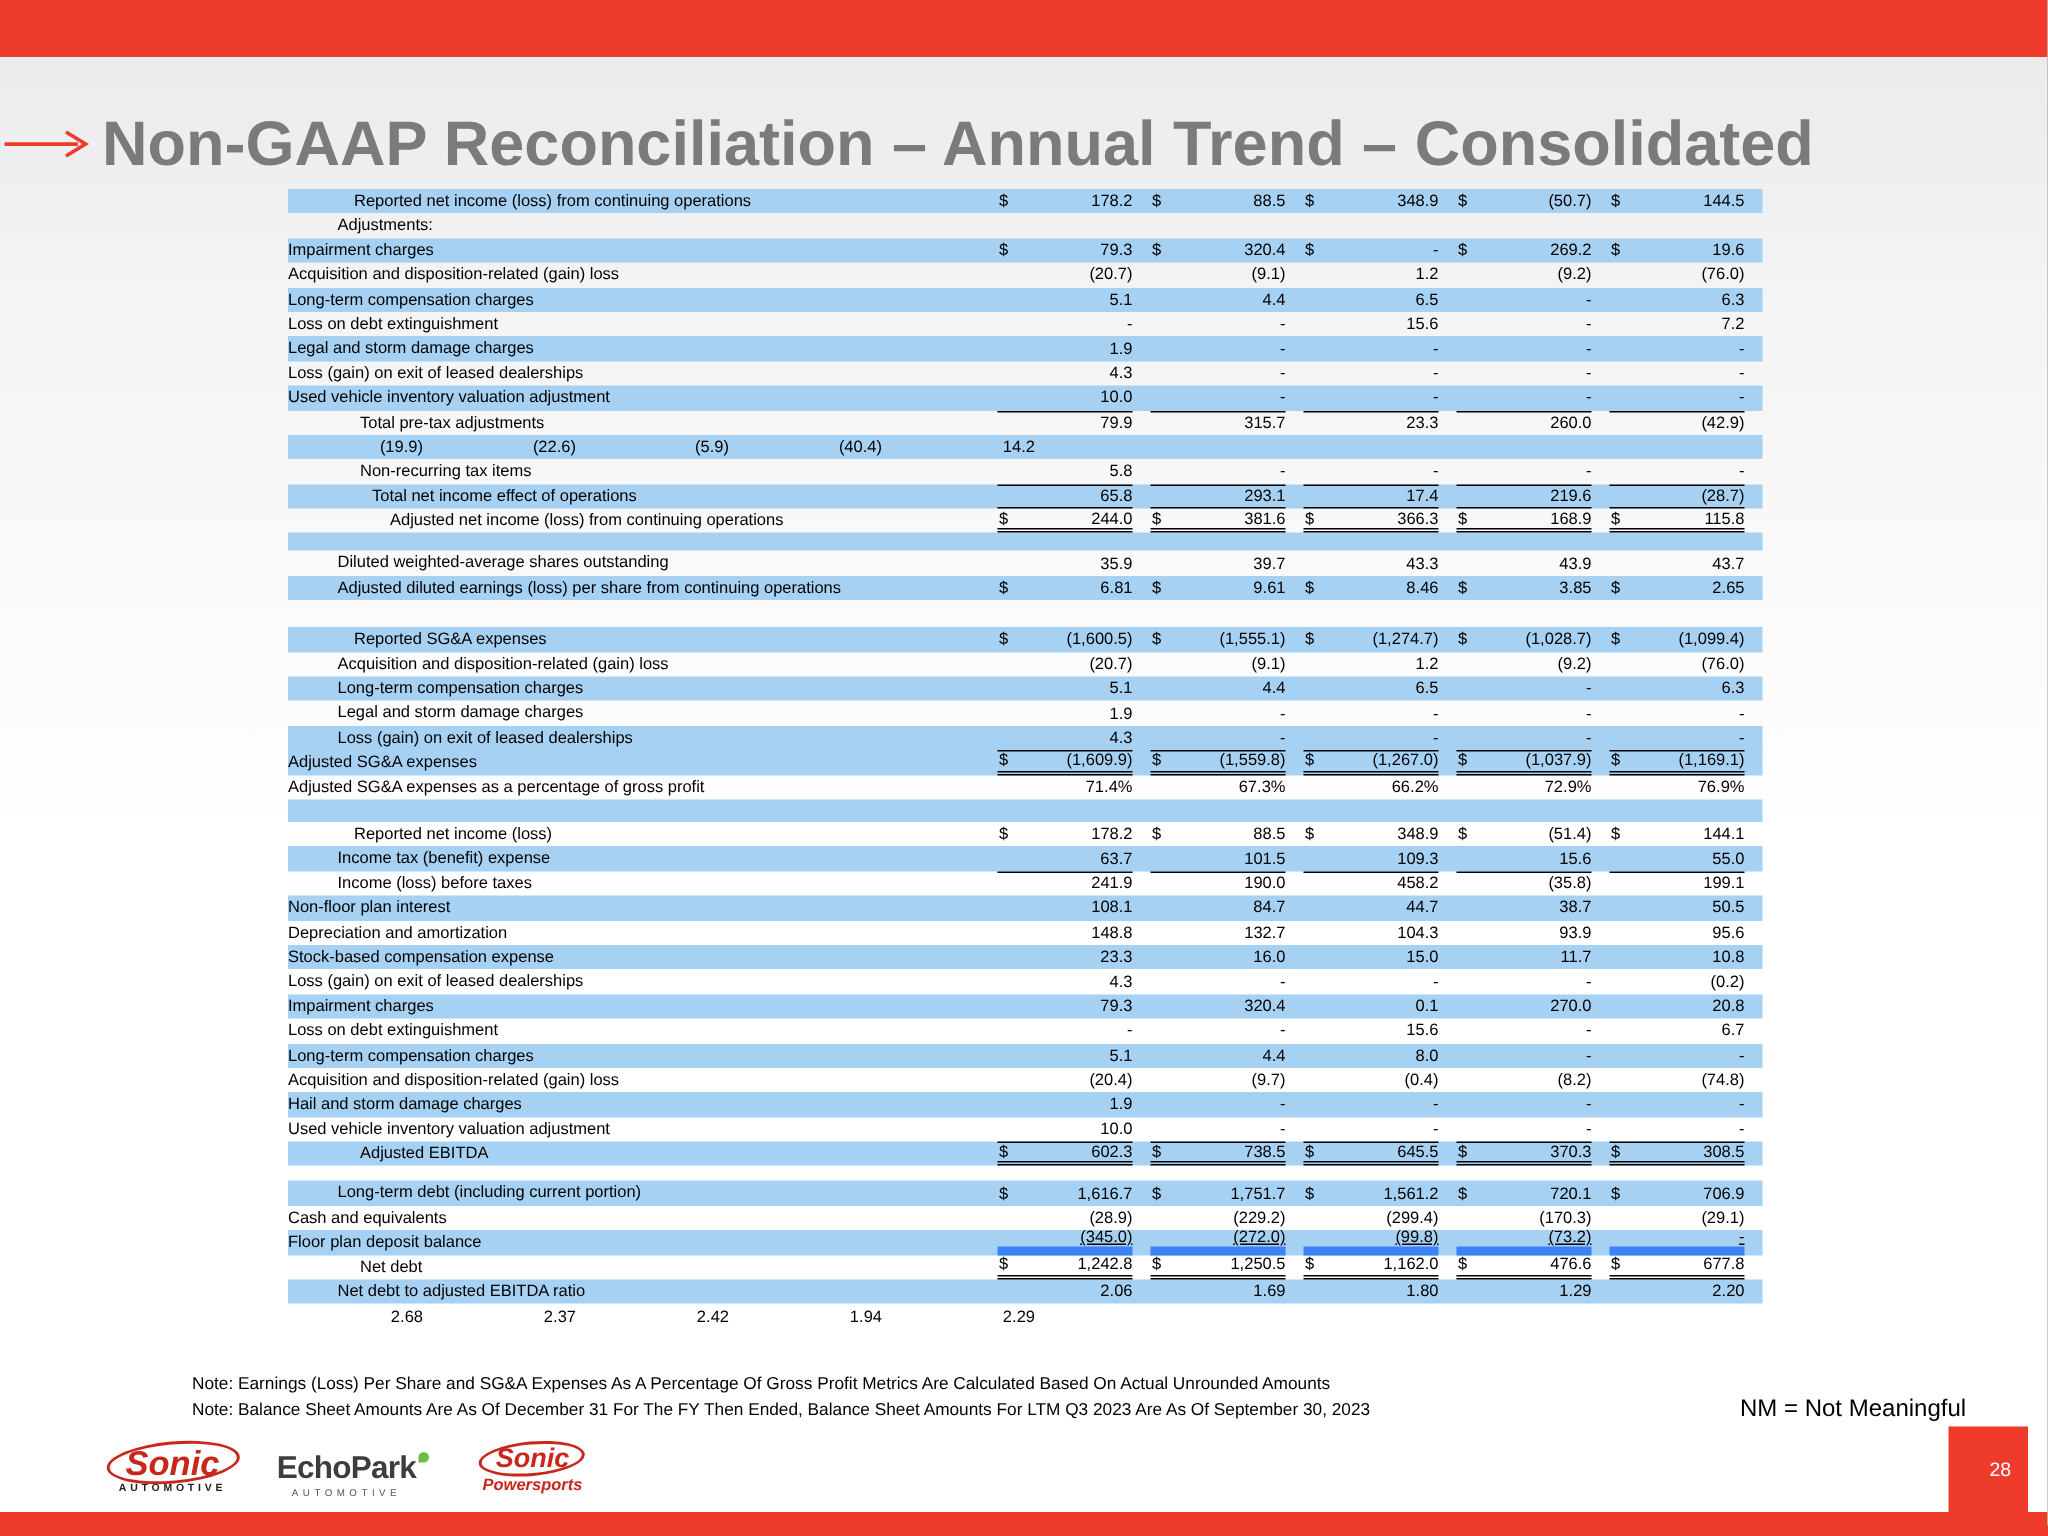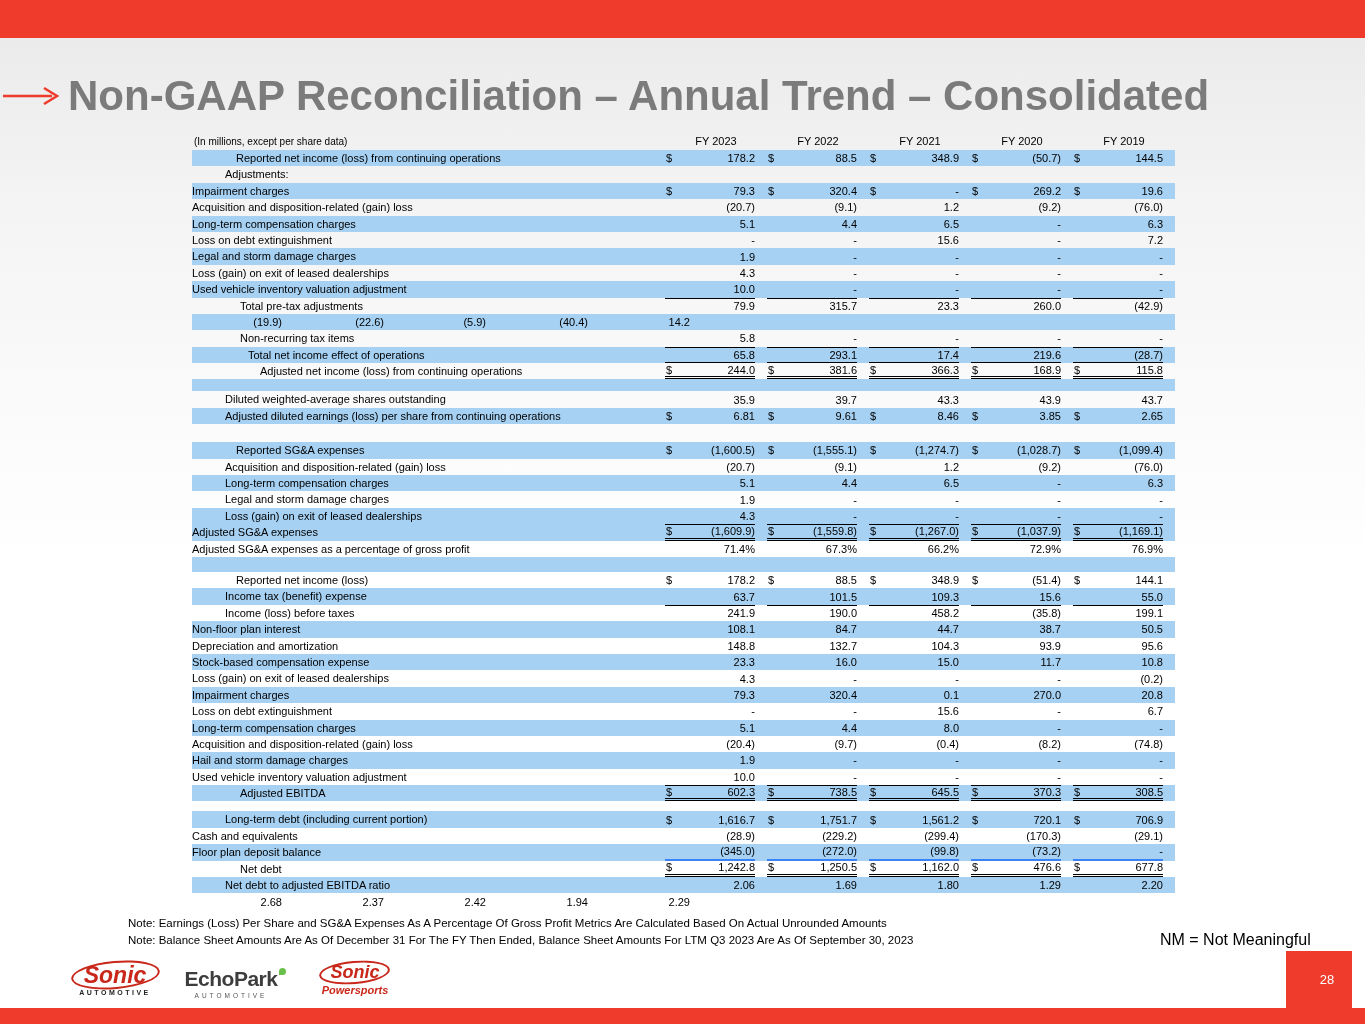--- a/index.html
+++ b/index.html
@@ -21,21 +21,21 @@
   .trow{display:flex;height:16.4px;align-items:stretch;}
   .trow.shade{background:var(--blue,#a6d1f3);}
   .lcell{flex:0 0 473px;font-size:11px;line-height:16.4px;white-space:nowrap;overflow:hidden;}
   .ind0{padding-left:44px}.ind1{padding-left:33px}.ind2{}
   .ind3{padding-left:48px}.ind4{padding-left:56px}.ind5{padding-left:68px}
   .vg{flex:0 0 102px;display:flex;}
   .vgi{flex:1;display:flex;justify-content:space-between;align-items:center;margin-right:12px;font-size:11px;}
   .vgi .dollar{padding-left:1px;}
   .vgi .val{flex:1;text-align:right;}
   .rule-top{border-top:1px solid #000;}
-  .rule-bottom{border-bottom:2px solid #3b82f6;}
+  .rule-bottom{border-bottom:6px solid #3b82f6;text-decoration:underline;}
   .rule-topbottom{border-top:1px solid #000;border-bottom:1px solid #000;}
   .rule-double{border-bottom:3px double #000;}
   .rule-topdouble{border-top:1px solid #000;border-bottom:3px double #000;}
 
   .notes{position:absolute;left:128px;top:915px;font-size:11.5px;line-height:16.5px;}
   .nm-note{position:absolute;left:1160px;top:931px;font-size:16px;}
 
   .logo{position:absolute;text-align:center;}
   .logo-sonic{left:60px;top:962px;width:110px;}
   .logo-echopark{left:176px;top:967px;width:110px;}
@@ -45,46 +45,38 @@
   .sonic-script::before{content:"";position:absolute;left:0;right:0;top:-1px;bottom:-1px;
                 border:2px solid #c8271a;border-radius:50%;transform:rotate(-5deg);}
   .logo-sub{display:block;font-size:7px;letter-spacing:2.5px;color:#222;margin-top:1px;font-weight:bold;}
   .echopark-name{position:relative;display:inline-block;font-size:21px;font-weight:bold;color:#3d3d3d;letter-spacing:-0.5px;}
   .echopark-name::after{content:"";position:absolute;right:-9px;top:1px;width:7px;height:7px;
                 background:#6abf4b;border-radius:50% 50% 50% 0;}
   .echopark-sub{display:block;font-size:6.5px;letter-spacing:3px;color:#555;margin-top:1px;}
   .ps-script{font-size:18px;padding:0 11px;line-height:21px;}
   .ps-sub{display:block;font-size:11px;font-weight:bold;font-style:italic;color:#c8271a;margin-top:1px;}
 
-  .page-badge{position:absolute;right:13px;top:951px;width:66px;height:57px;background:var(--red,#ee3b2b);
+  .page-badge{position:absolute;right:13px;top:951px;width:53px;height:57px;background:var(--red,#ee3b2b);
               color:#fff;display:flex;align-items:center;justify-content:center;font-size:13px;padding-left:16px;}
 </style>
 </head>
 <body>
 
 <div class="slide">
   <div class="top-bar"></div>
 
   <div class="title-row">
     <svg width="58" height="22" viewBox="0 0 58 22">
       <line x1="1" y1="11" x2="50" y2="11" stroke="#ee3b2b" stroke-width="2.5"></line>
       <path d="M42 3 L55 11 L42 19" fill="none" stroke="#ee3b2b" stroke-width="2.5"></path>
     </svg>
     <h1>Non-GAAP Reconciliation – Annual Trend – Consolidated</h1>
   </div>
 
   <div class="ftable">
-    <div class="thead" id="thead">
-      <div class="subtitle">(In millions, except per share data)</div>
-    <div class="hcell">FY 2023</div>
-        <div class="hcell">FY 2022</div>
-        <div class="hcell">FY 2021</div>
-        <div class="hcell">FY 2020</div>
-        <div class="hcell">FY 2019</div>
-      </div>
     <div id="tbody">
         <div class="trow shade">
           <div class="lcell ind0">Reported net income (loss) from continuing operations</div>
           <div class="vg">
             <div class="vgi">
               <span class="dollar">$</span>
               <span class="val">178.2</span>
             </div>
           </div>
           <div class="vg">

